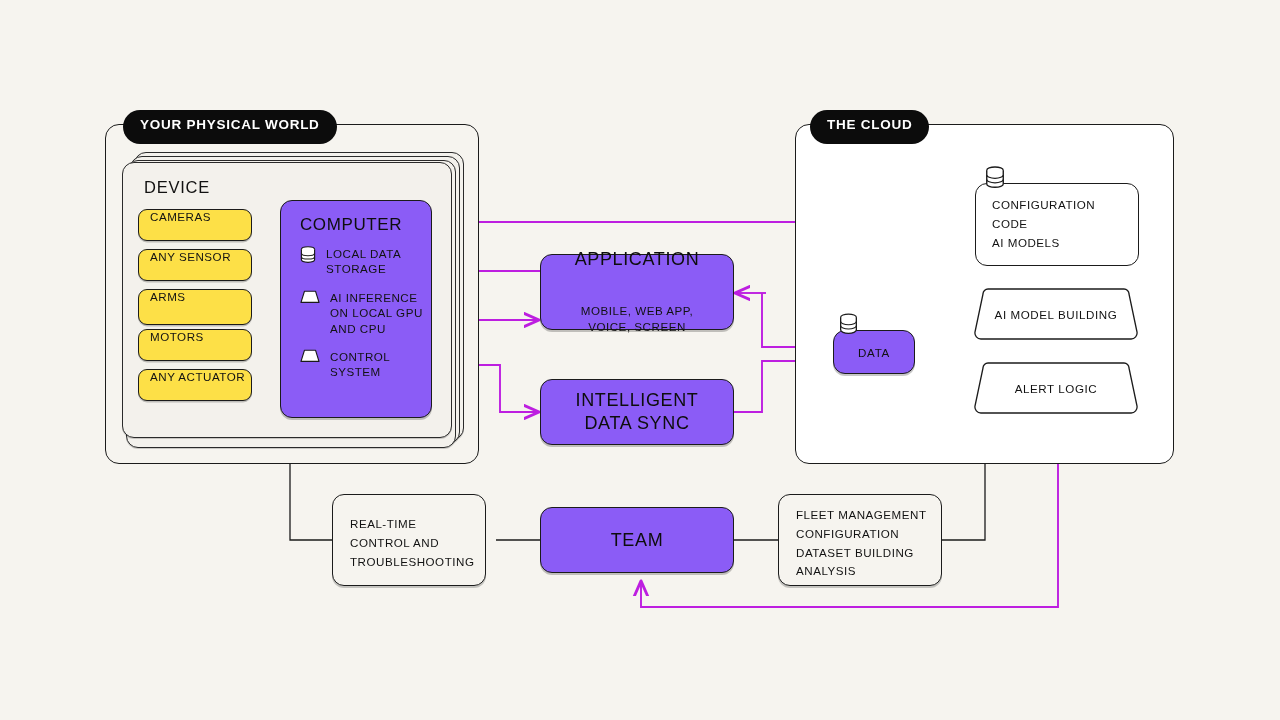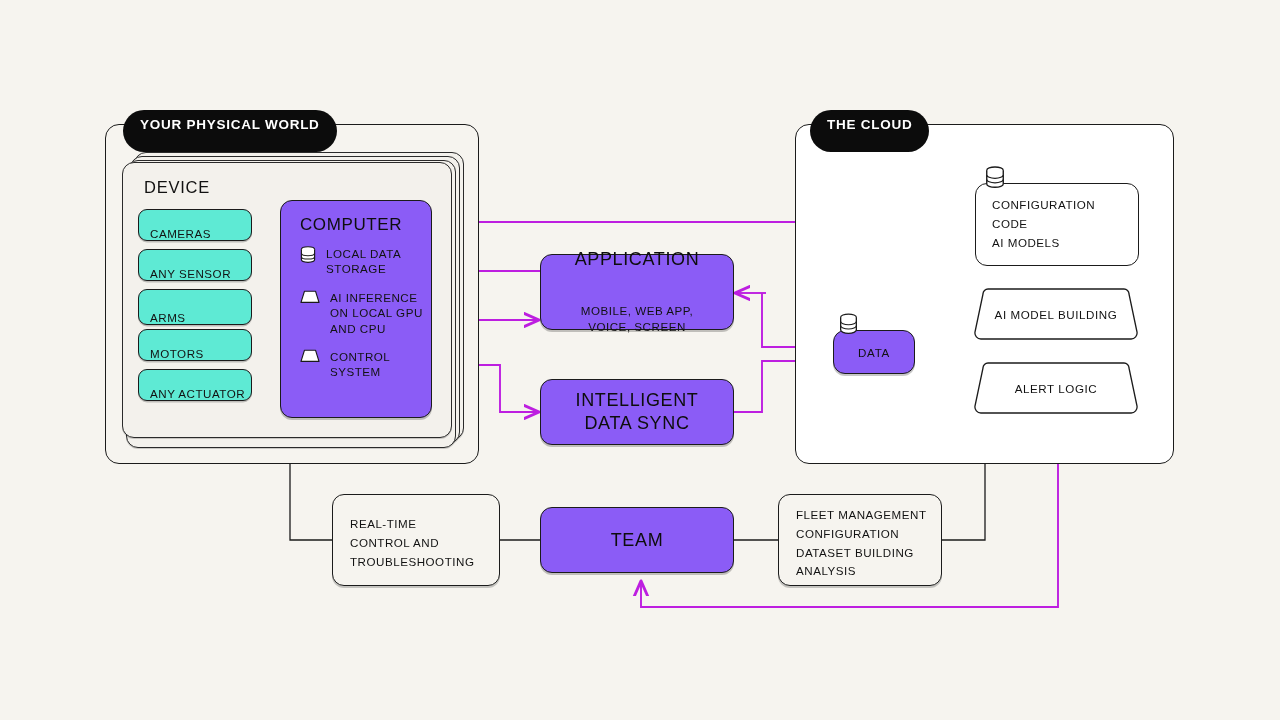--- a/index.html
+++ b/index.html
@@ -18,36 +18,36 @@
   .panel{
     border:1.4px solid #1b1b1b;
     border-radius:14px;
     background:#f6f4ef;
   }
   .badge{
     position:absolute;
     background:#0c0c0c;color:#fff;
     border-radius:999px;
     font-size:13.5px;font-weight:700;letter-spacing:.055em;
-    padding:7px 17px 20px 17px;
+    padding:7px 17px 12px 17px;
     white-space:nowrap;
     z-index:40;
   }
   .devcard{
     border:1.3px solid #2a2a2a;border-radius:12px;
     background:#f3f1ec;
     box-shadow:0 1px 0 rgba(0,0,0,.18);
   }
   .devtitle{
     position:absolute;left:21px;top:15px;
     font-size:16.5px;font-weight:500;letter-spacing:.045em;color:#111;
   }
   .pill{
-    border:1.2px solid #1b1b1b;border-radius:9px;background:#5eead4;
-    display:flex;align-items:flex-end;
+    border:1.2px solid #1b1b1b;border-radius:9px;background:#fde047;
+    display:flex;align-items:flex-start;
     padding-left:11px;
     font-size:11.6px;letter-spacing:.045em;color:#121212;
     box-shadow:0 1.5px 0 rgba(0,0,0,.22);
   }
   .whitebox{
     border:1.3px solid #1b1b1b;border-radius:12px;background:#8b5cf6;
     box-shadow:0 2px 0 rgba(0,0,0,.22);
   }
   .beigebox{
     border:1.3px solid #1b1b1b;border-radius:12px;background:#f6f4ef;
@@ -236,21 +236,21 @@
     <span class="lbl">AI MODEL BUILDING</span>
   </div>
 
   <div class="trapbox" style="left:972px;top:362px;width:168px;height:52px;">
     <svg width="168" height="52" viewBox="0 0 168 52">
       <path d="M11,6 A5,5 0 0 1 16,1 L152,1 A5,5 0 0 1 157,6 L165,44 A6,6 0 0 1 159,51 L9,51 A6,6 0 0 1 3,44 Z" fill="#fff" stroke="#1b1b1b" stroke-width="1.3" stroke-linejoin="round"></path>
     </svg>
     <span class="lbl">ALERT LOGIC</span>
   </div>
 
-  <div class="node beigebox" style="left:332px;top:494px;width:168px;height:92px;">
+  <div class="node beigebox" style="left:332px;top:494px;width:154px;height:92px;">
     <div class="lines" style="position:absolute;left:17px;top:20px;">
       <div>REAL-TIME</div>
       <div>CONTROL AND</div>
       <div>TROUBLESHOOTING</div>
     </div>
   </div>
 
   <div class="node whitebox ctr" style="left:540px;top:507px;width:194px;height:66px;">
     <span class="bigtitle">TEAM</span>
   </div>

